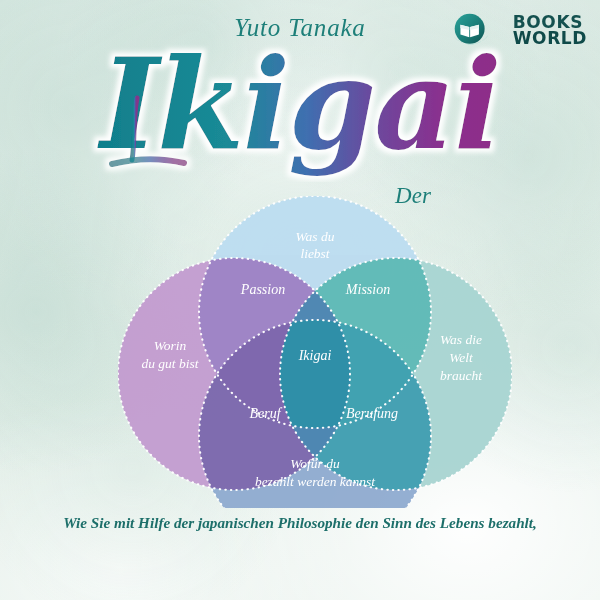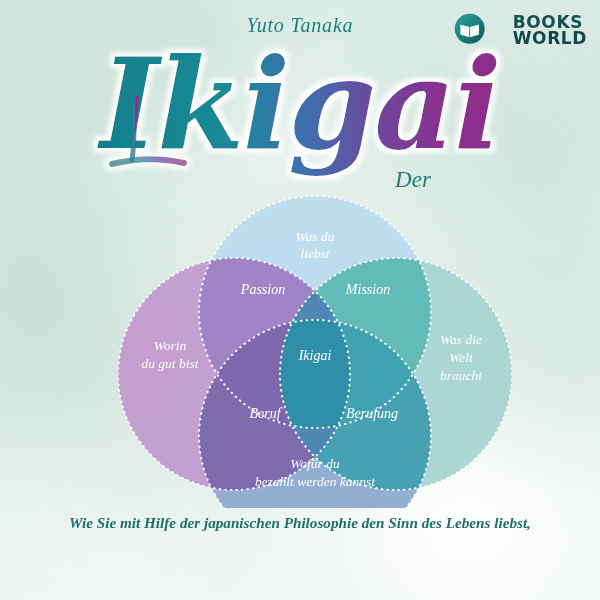--- a/index.html
+++ b/index.html
@@ -70,21 +70,21 @@
 
   
   #author {
     position: absolute;
     top: 14px;
     left: 0;
     width: 600px;
     text-align: center;
     font-family: "Liberation Serif", serif;
     font-style: italic;
-    font-size: 20px;
+    font-size: 25px;
     letter-spacing: 0.8px;
     color: #1d7f79;
     z-index: 5;
   }
 
   
   #title-wrap {
     position: absolute;
     top: 42px;
     left: 0;
@@ -101,21 +101,21 @@
     right: 52px;
     width: 270px;
     text-align: center;
     font-family: "Liberation Serif", serif;
     font-style: italic;
     font-size: 23px;
     line-height: 1.22;
     color: #1d7f79;
     z-index: 5;
   }
-  #subtitle .l1 { display: block; }
+  #subtitle .l1 { display: block; margin-top: 16px; }
   #subtitle .l2 { display: block; }
   #subtitle .l3 { display: block; }
 
   
   #venn {
     position: absolute;
     left: 118px;
     top: 196px;
     width: 394px;
     height: 312px;
@@ -303,16 +303,16 @@
       <text class="venn-label lbl-inner" x="145" y="98">Passion</text>
       <text class="venn-label lbl-inner" x="250" y="98">Mission</text>
       <text class="venn-label lbl-inner" x="147" y="222">Beruf</text>
       <text class="venn-label lbl-inner" x="254" y="222">Berufung</text>
 
       <text class="venn-label lbl-core" x="197" y="164">Ikigai</text>
     </svg>
   </div>
 
   <div id="tagline">
-    <span class="tl">Wie Sie mit Hilfe der japanischen Philosophie den Sinn des Lebens liebst,</span>
+    <span class="tl">Wie Sie mit Hilfe der japanischen Philosophie den Sinn des Lebens bezahlt,</span>
   </div>
 
 </div>
 
 </body></html>

